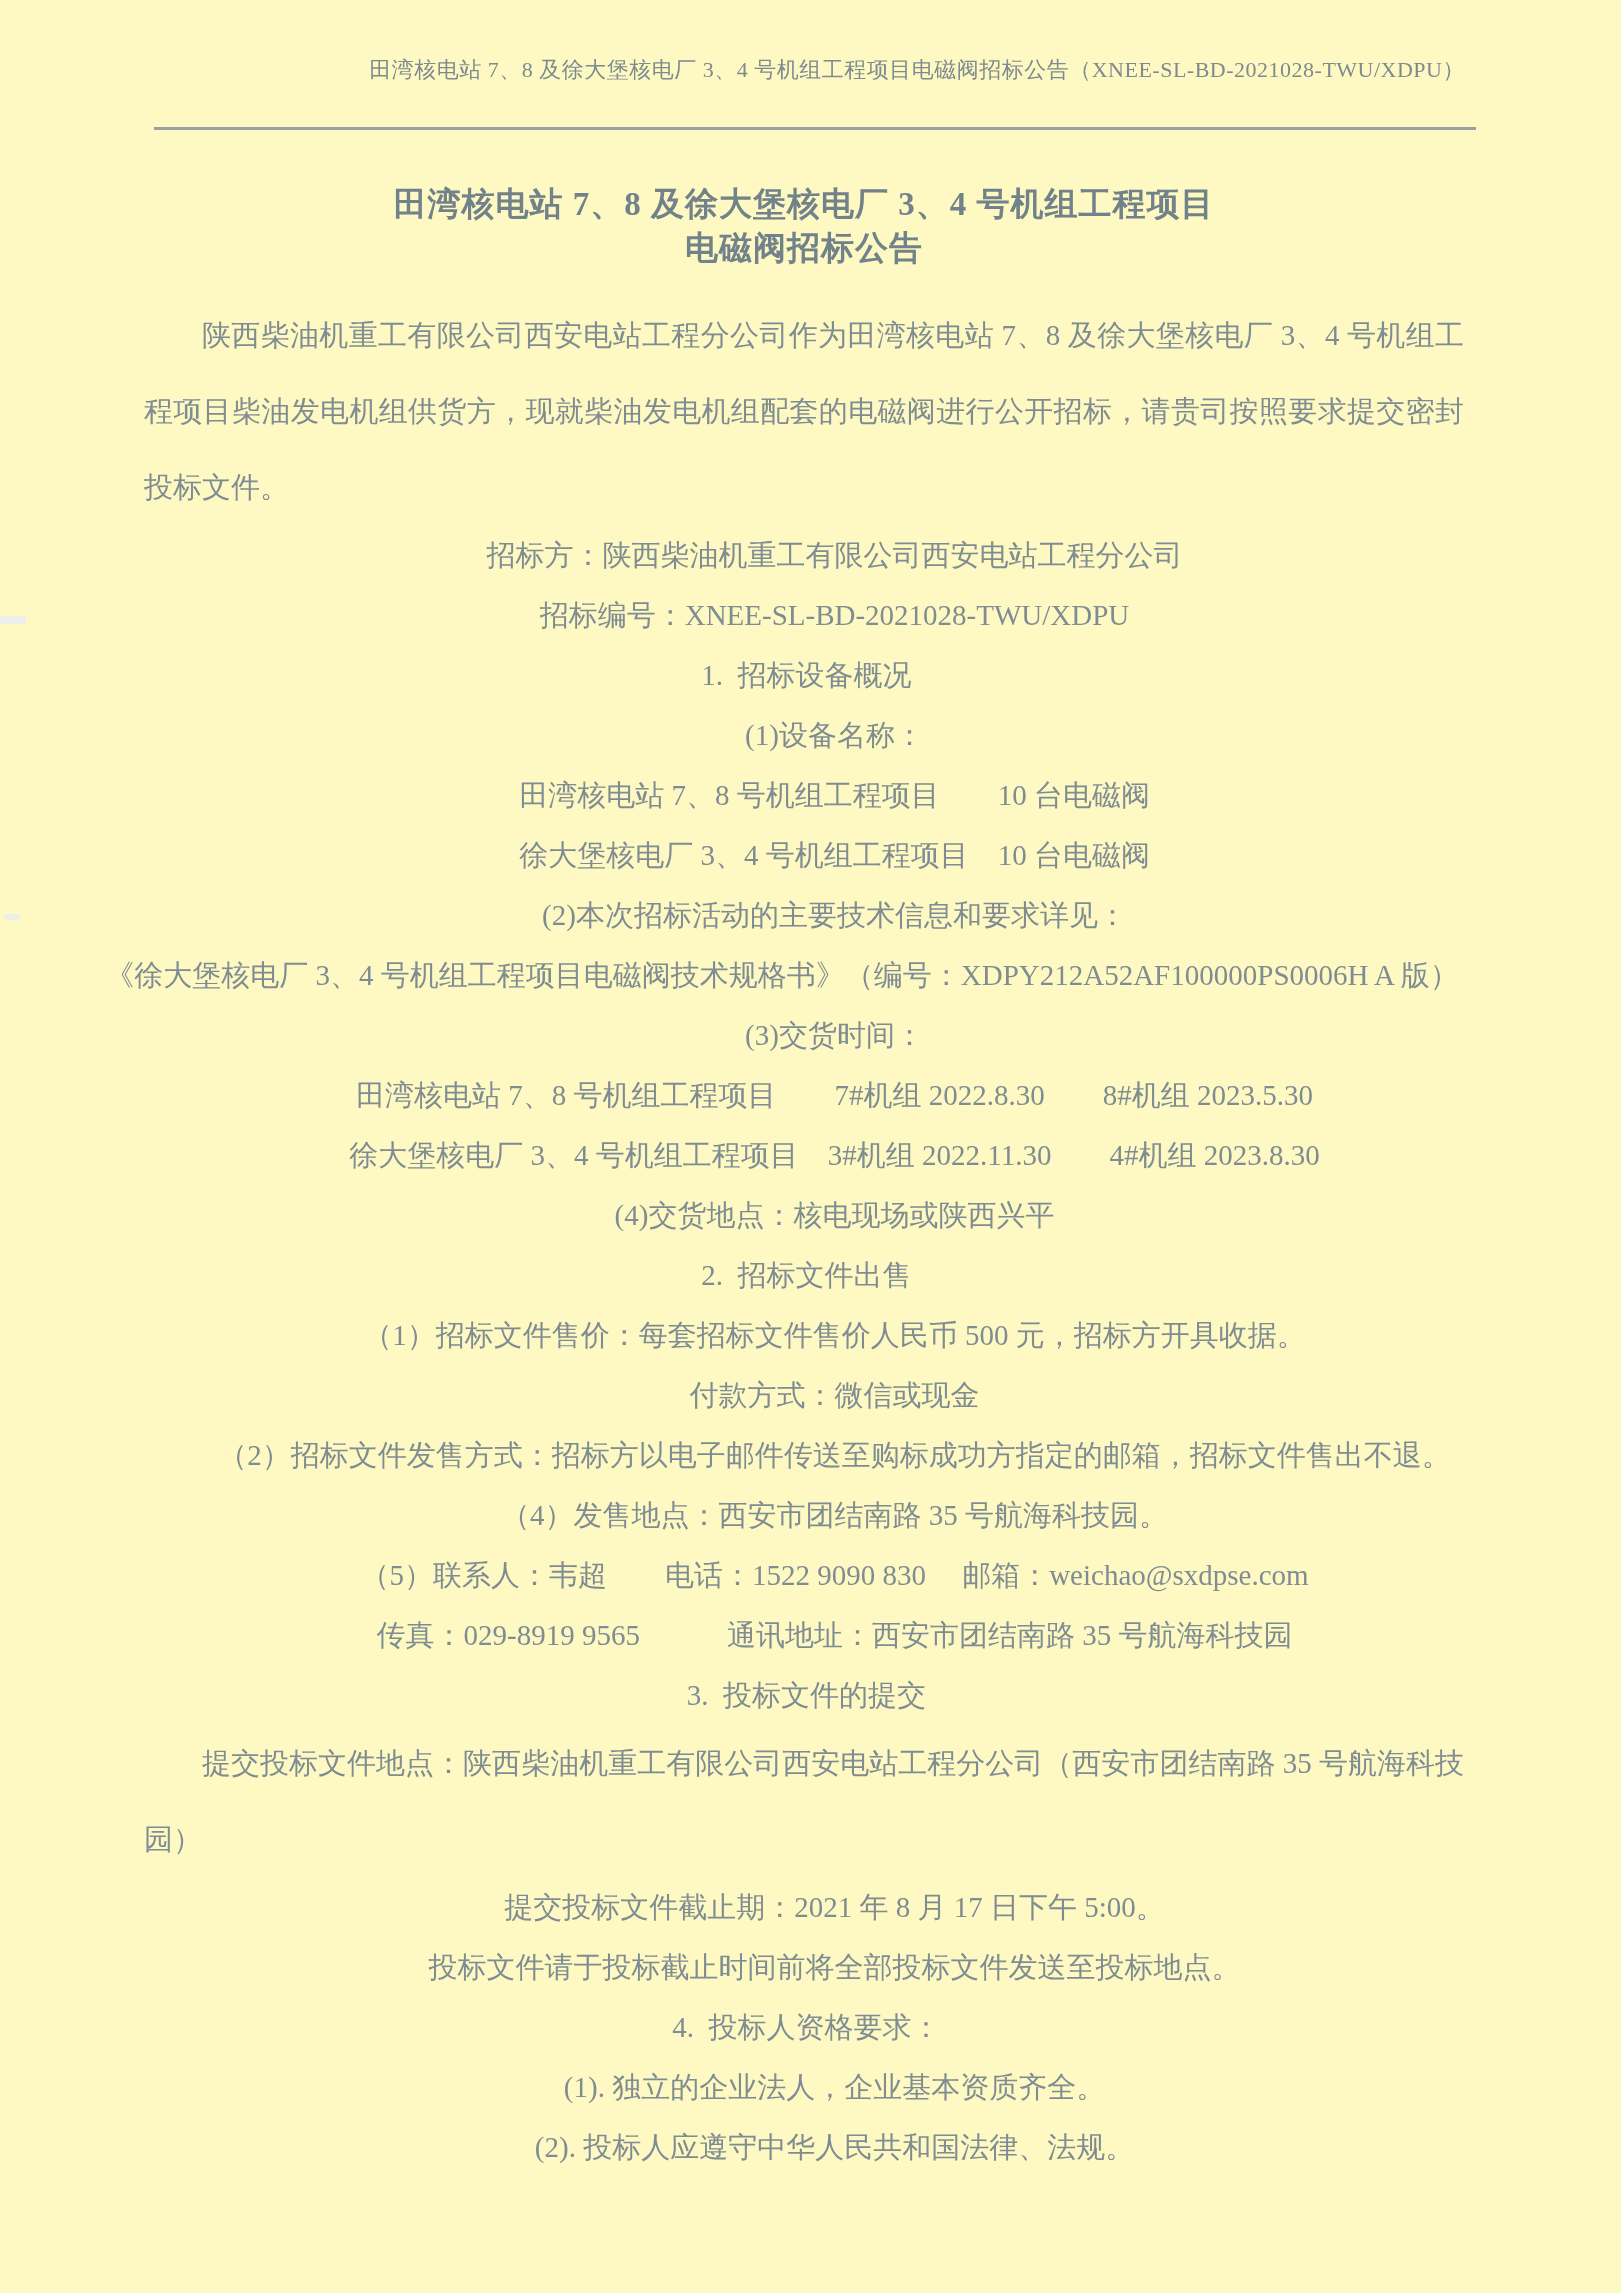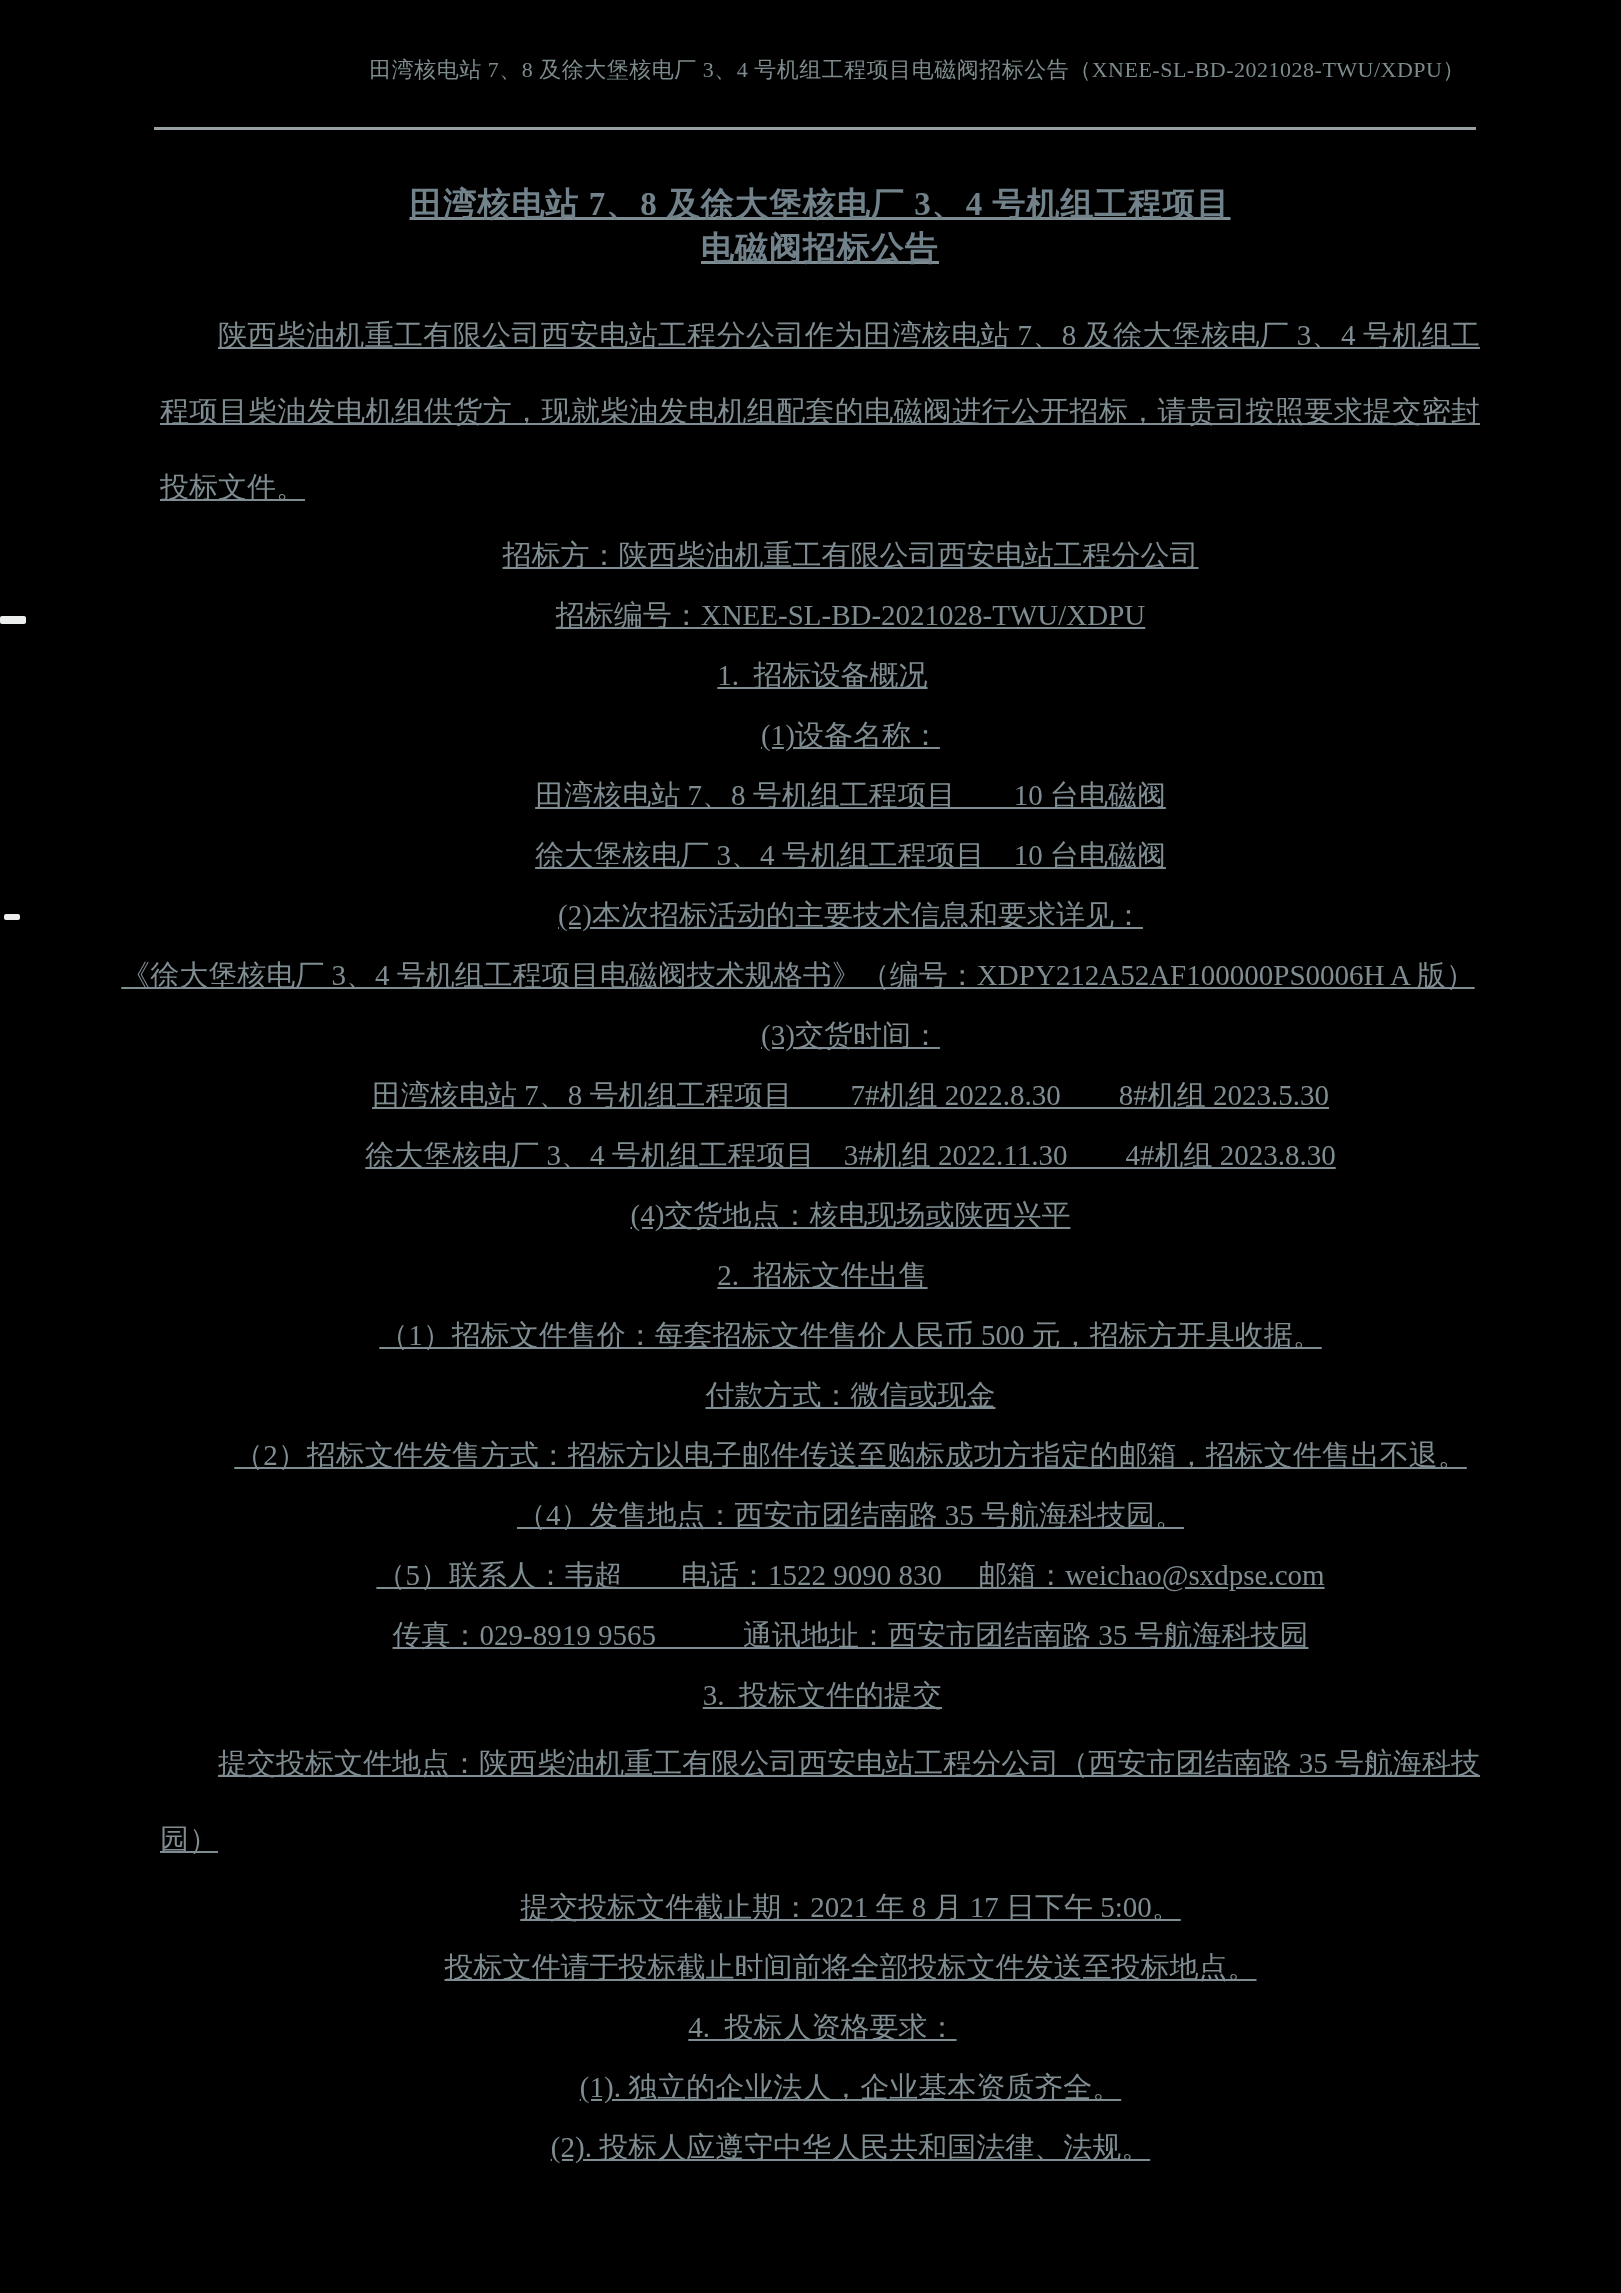--- a/index.html
+++ b/index.html
@@ -1,20 +1,20 @@
 <!DOCTYPE html>
 <html lang="zh"><head>
 <meta charset="utf-8">
 <style>
   html,body { margin:0; padding:0; background:#ffffff; }
   .page {
     position: relative;
     width: 1621px;
     height: 2294px;
-    background: #000000;
+    background: #fef9c3;
     overflow: hidden;
     font-family: "Liberation Serif", "DejaVu Serif", serif;
     color: #7f8d92;
   }
   .scan-mark { position:absolute; background:#eceeee; border-radius:2px; }
   .mark1 { left:0; top:616px; width:25.5px; height:7.8px; }
   .mark2 { left:3.9px; top:914px; width:15.7px; height:5.9px; }
   .header-line {
     position: absolute;
     top: 55px;
@@ -29,25 +29,24 @@
     position: absolute;
     top: 127px;
     left: 154px;
     width: 1322px;
     height: 2.9px;
     background: #97a1a3;
   }
   .content {
     position: absolute;
     top: 182px;
-    left: 160px;
+    left: 144px;
     width: 1320px;
     font-size: 29px;
     line-height: 60px;
-    text-decoration: underline;
   }
   .title {
     text-align: center;
     font-weight: bold;
     font-size: 33px;
     line-height: 44px;
     color: #72828a;
     margin-bottom: 27.4px;
     letter-spacing: 1px;
   }

